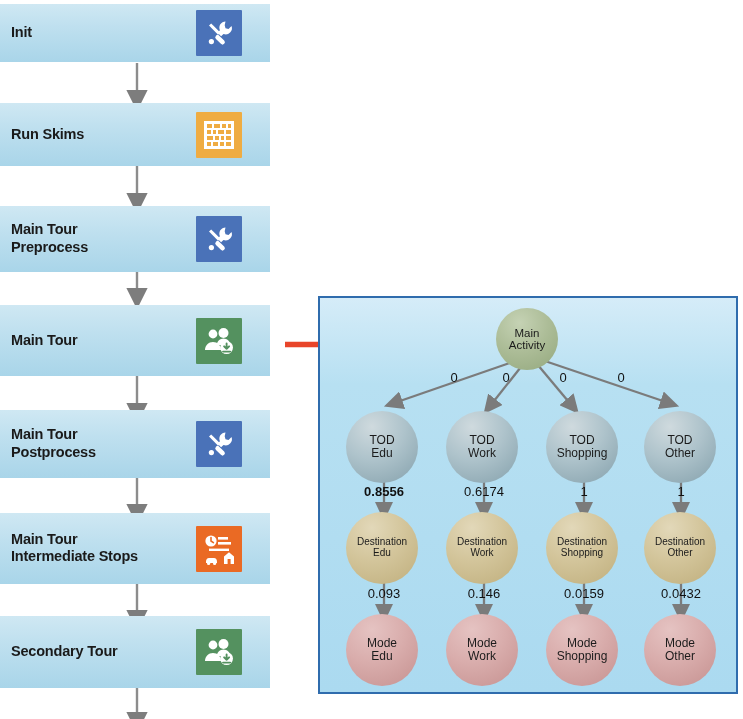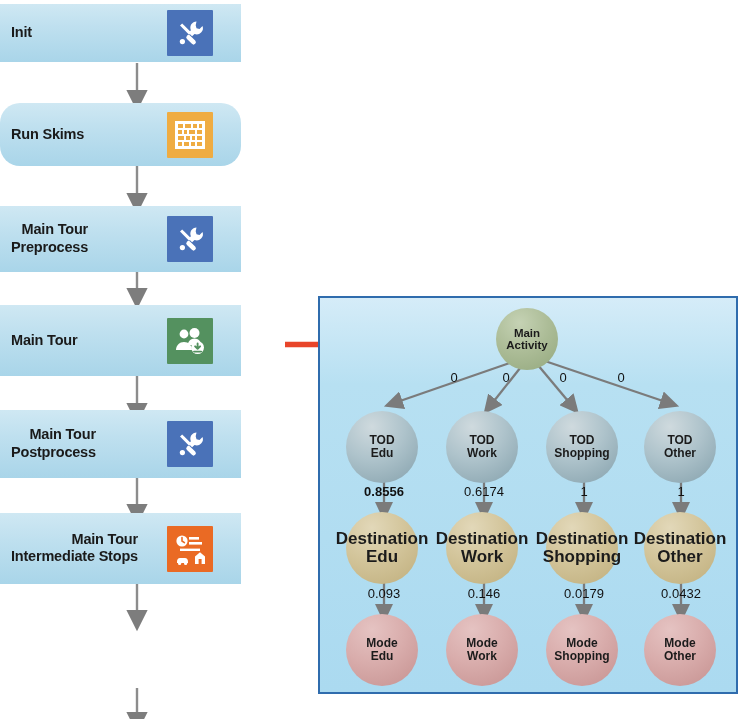--- a/index.html
+++ b/index.html
@@ -8,24 +8,23 @@
     background:#ffffff;
     font-family:"Liberation Sans", sans-serif;
     overflow:hidden;
     position:relative;
   }
   .canvas{position:absolute;left:0;top:0;width:743px;height:719px;}
 
   
   .flow{position:absolute;left:0;top:0;width:275px;height:719px;}
   .step{
-    position:absolute;left:0;width:241px;
+    position:absolute;left:0;width:270px;
     background:linear-gradient(to bottom,#cfe8f3 0%,#bfe0ef 38%,#a9d5e9 100%);
     box-sizing:border-box;
-    text-align:right;
   }
   .step-label{
     position:absolute;left:11px;top:50%;
     transform:translateY(-50%);
     font-size:14.5px;font-weight:bold;color:#1a1a1a;
     letter-spacing:-0.2px;line-height:1.22;
     white-space:pre-line;
   }
   .step-icon{
     position:absolute;right:28px;top:50%;
@@ -50,33 +49,32 @@
     box-sizing:border-box;
   }
   .tree{position:absolute;left:318px;top:296px;width:420px;height:398px;}
 
   .node{
     position:absolute;border-radius:50%;
     display:flex;align-items:center;justify-content:center;
     text-align:center;line-height:1.07;
     color:#1b1b1b;
     white-space:pre-line;
-    font-weight:bold;
   }
   .n-root{
     background:radial-gradient(circle at 38% 24%, #c5d2b4 0%, #adbd98 46%, #93a87d 100%);
     font-size:11.5px;
   }
   .n-tod{
     background:radial-gradient(circle at 36% 22%, #cfdade 0%, #aec3cb 45%, #84a0ab 100%);
     font-size:12px;
   }
   .n-dest{
     background:radial-gradient(circle at 36% 22%, #e2d8b9 0%, #d3c59b 45%, #bfae7c 100%);
-    font-size:17px;
+    font-size:10px;
   }
   .n-mode{
     background:radial-gradient(circle at 36% 22%, #e5c3c2 0%, #d9adac 45%, #c59190 100%);
     font-size:12px;
   }
   .edge-label{
     position:absolute;font-size:13px;color:#111;
     transform:translateX(-50%);
   }
   .redarrow{position:absolute;left:283px;top:330px;}
@@ -108,21 +106,21 @@
       <div class="step-icon ic-blue">
         <svg width="34" height="34" viewBox="0 0 34 34">
           <path d="M23.5 5.5a6.2 6.2 0 0 0-5.6 8.8l-2.4 2.4 3.6 3.6 2.4-2.4a6.2 6.2 0 0 0 8-8l-3 3-3-.7-.8-3z" fill="#fff"></path>
           <path d="M9.2 7.4 7 9.6l9.1 9.2 2.2-2.2z" fill="#fff"></path>
           <rect x="15.6" y="18" width="11.6" height="4.6" rx="2.3" transform="rotate(45 15.6 18)" fill="#fff"></rect>
           <circle cx="9.4" cy="25.6" r="2.6" fill="#fff"></circle>
         </svg>
       </div>
     </div>
 
-    <div class="step" style="top:103px;height:63px;border-radius:20px;">
+    <div class="step" style="top:103px;height:63px;">
       <div class="step-label">Run Skims</div>
       <div class="step-icon ic-amber">
         <svg width="34" height="32" viewBox="0 0 34 32">
           <rect x="2" y="2" width="30" height="28" fill="#fff"></rect>
           <g fill="#efac42">
             <rect x="5" y="5" width="5" height="4"></rect>
               <rect x="12" y="5" width="6" height="4"></rect>
               <rect x="20" y="5" width="4" height="4"></rect>
               <rect x="26" y="5" width="3" height="4"></rect>
             <rect x="5" y="11" width="4" height="4"></rect>
@@ -195,20 +193,34 @@
           <rect x="7" y="15.6" width="20" height="2.4" fill="#fff"></rect>
           <path d="M22 31v-7.4l5-4.4 5 4.4V31z" fill="#fff"></path>
           <rect x="25.6" y="26" width="3" height="5" fill="#ea6a24"></rect>
           <path d="M4 28.5c0-2 1.2-3.6 3-3.6h5c1.8 0 3 1.6 3 3.6v1.6H4z" fill="#fff"></path>
           <circle cx="6.6" cy="30.4" r="1.6" fill="#fff"></circle>
           <circle cx="12.6" cy="30.4" r="1.6" fill="#fff"></circle>
         </svg>
       </div>
     </div>
 
+    <div class="step" style="top:616px;height:72px;">
+      <div class="step-label">Secondary Tour</div>
+      <div class="step-icon ic-green">
+        <svg width="34" height="30" viewBox="0 0 34 30">
+          <circle cx="11" cy="8" r="4.4" fill="#fff"></circle>
+          <path d="M3 24c0-4.6 3.6-8 8-8s8 3.4 8 8z" fill="#fff"></path>
+          <circle cx="21.5" cy="7" r="5" fill="#fff"></circle>
+          <path d="M14.5 19c.6-3.6 3.6-6.4 7-6.4 3.5 0 6.4 2.8 7 6.4z" fill="#fff"></path>
+          <circle cx="24.6" cy="21.6" r="6.4" fill="#fff"></circle>
+          <path d="M24.6 17.4v5.4m0 0 2.5-2.5m-2.5 2.5-2.5-2.5" stroke="#54915f" stroke-width="1.9" fill="none" stroke-linecap="round"></path>
+          <path d="M21 25.6h7.2" stroke="#54915f" stroke-width="1.9" stroke-linecap="round"></path>
+        </svg>
+      </div>
+    </div>
   </div>
 
   <svg class="redarrow" width="106" height="30">
     <path d="M2 14.5h72" stroke="#e8452a" stroke-width="5.4" stroke-linecap="butt"></path>
     <path d="M68 5 L92 14.5 L68 24 L73 14.5 Z" fill="#e8452a"></path>
   </svg>
 
   <div class="panel"></div>
 
   <div class="tree">
@@ -262,21 +274,21 @@
 Edu</div>
     <div class="node n-dest" style="left:128px;top:216px;width:72px;height:72px;">Destination
 Work</div>
     <div class="node n-dest" style="left:228px;top:216px;width:72px;height:72px;">Destination
 Shopping</div>
     <div class="node n-dest" style="left:326px;top:216px;width:72px;height:72px;">Destination
 Other</div>
 
     <div class="edge-label" style="left:66px;top:290px;">0.093</div>
     <div class="edge-label" style="left:166px;top:290px;">0.146</div>
-    <div class="edge-label" style="left:266px;top:290px;">0.0179</div>
+    <div class="edge-label" style="left:266px;top:290px;">0.0159</div>
     <div class="edge-label" style="left:363px;top:290px;">0.0432</div>
 
     <div class="node n-mode" style="left:28px;top:318px;width:72px;height:72px;">Mode
 Edu</div>
     <div class="node n-mode" style="left:128px;top:318px;width:72px;height:72px;">Mode
 Work</div>
     <div class="node n-mode" style="left:228px;top:318px;width:72px;height:72px;">Mode
 Shopping</div>
     <div class="node n-mode" style="left:326px;top:318px;width:72px;height:72px;">Mode
 Other</div>

